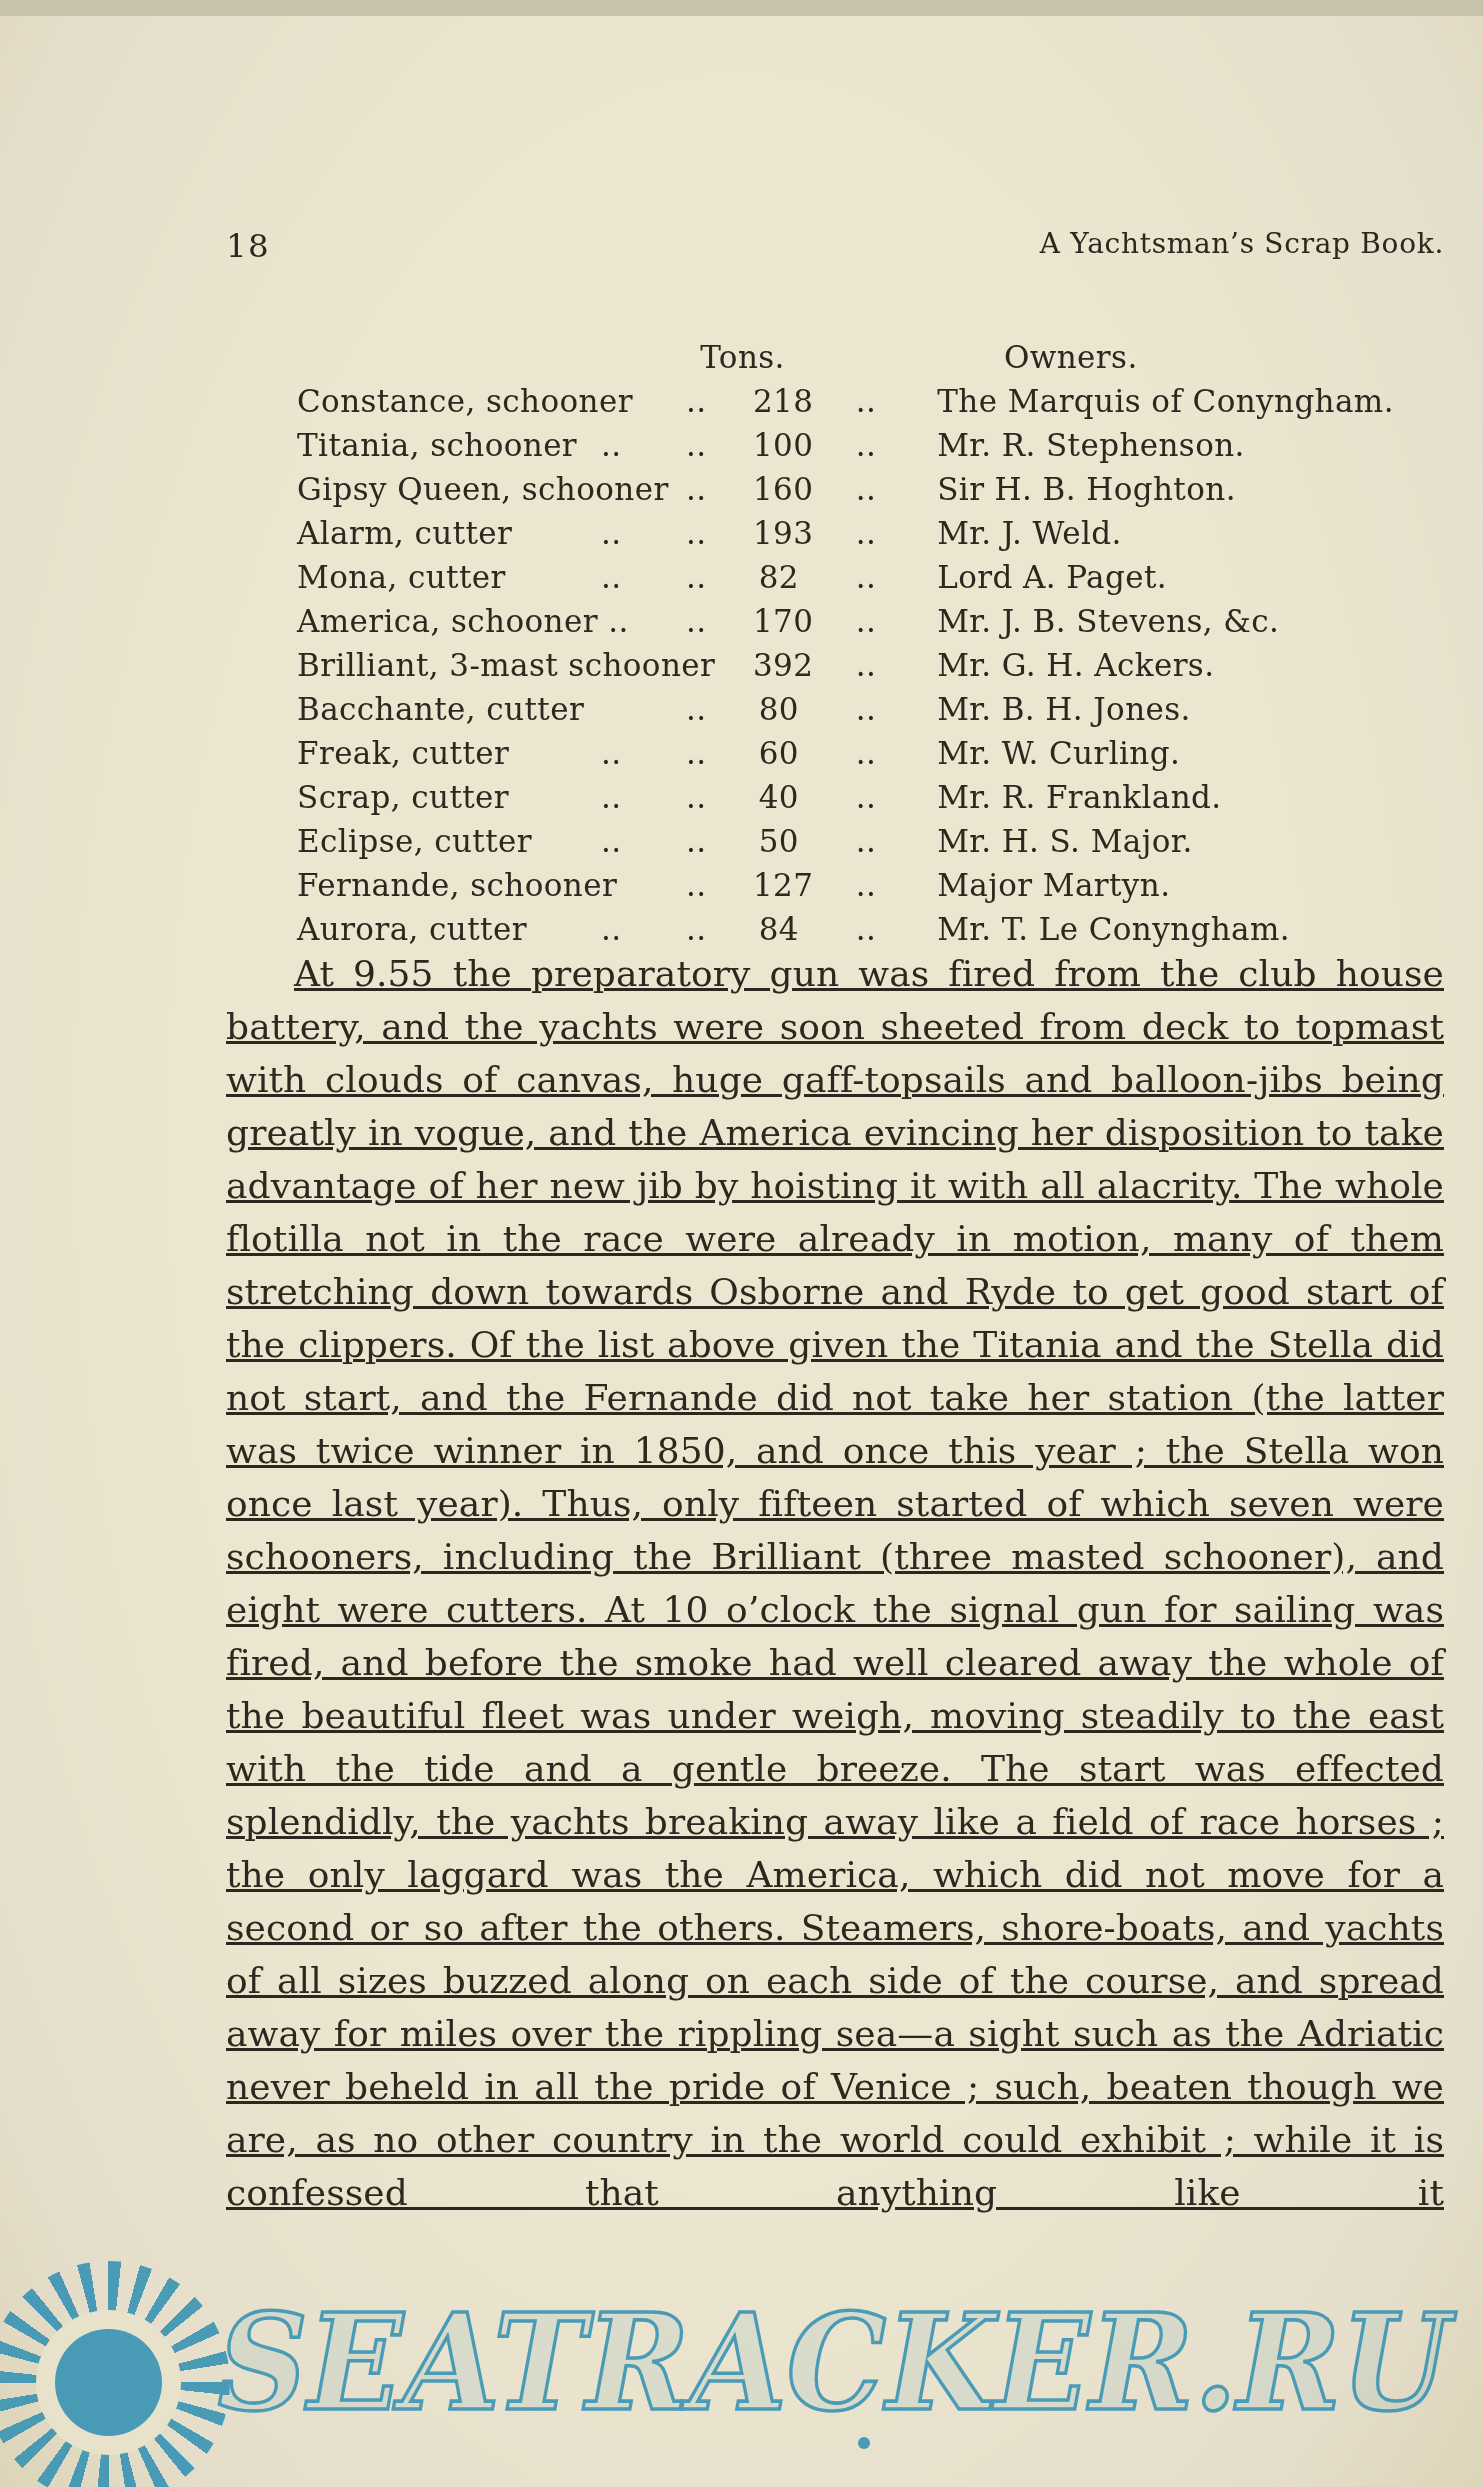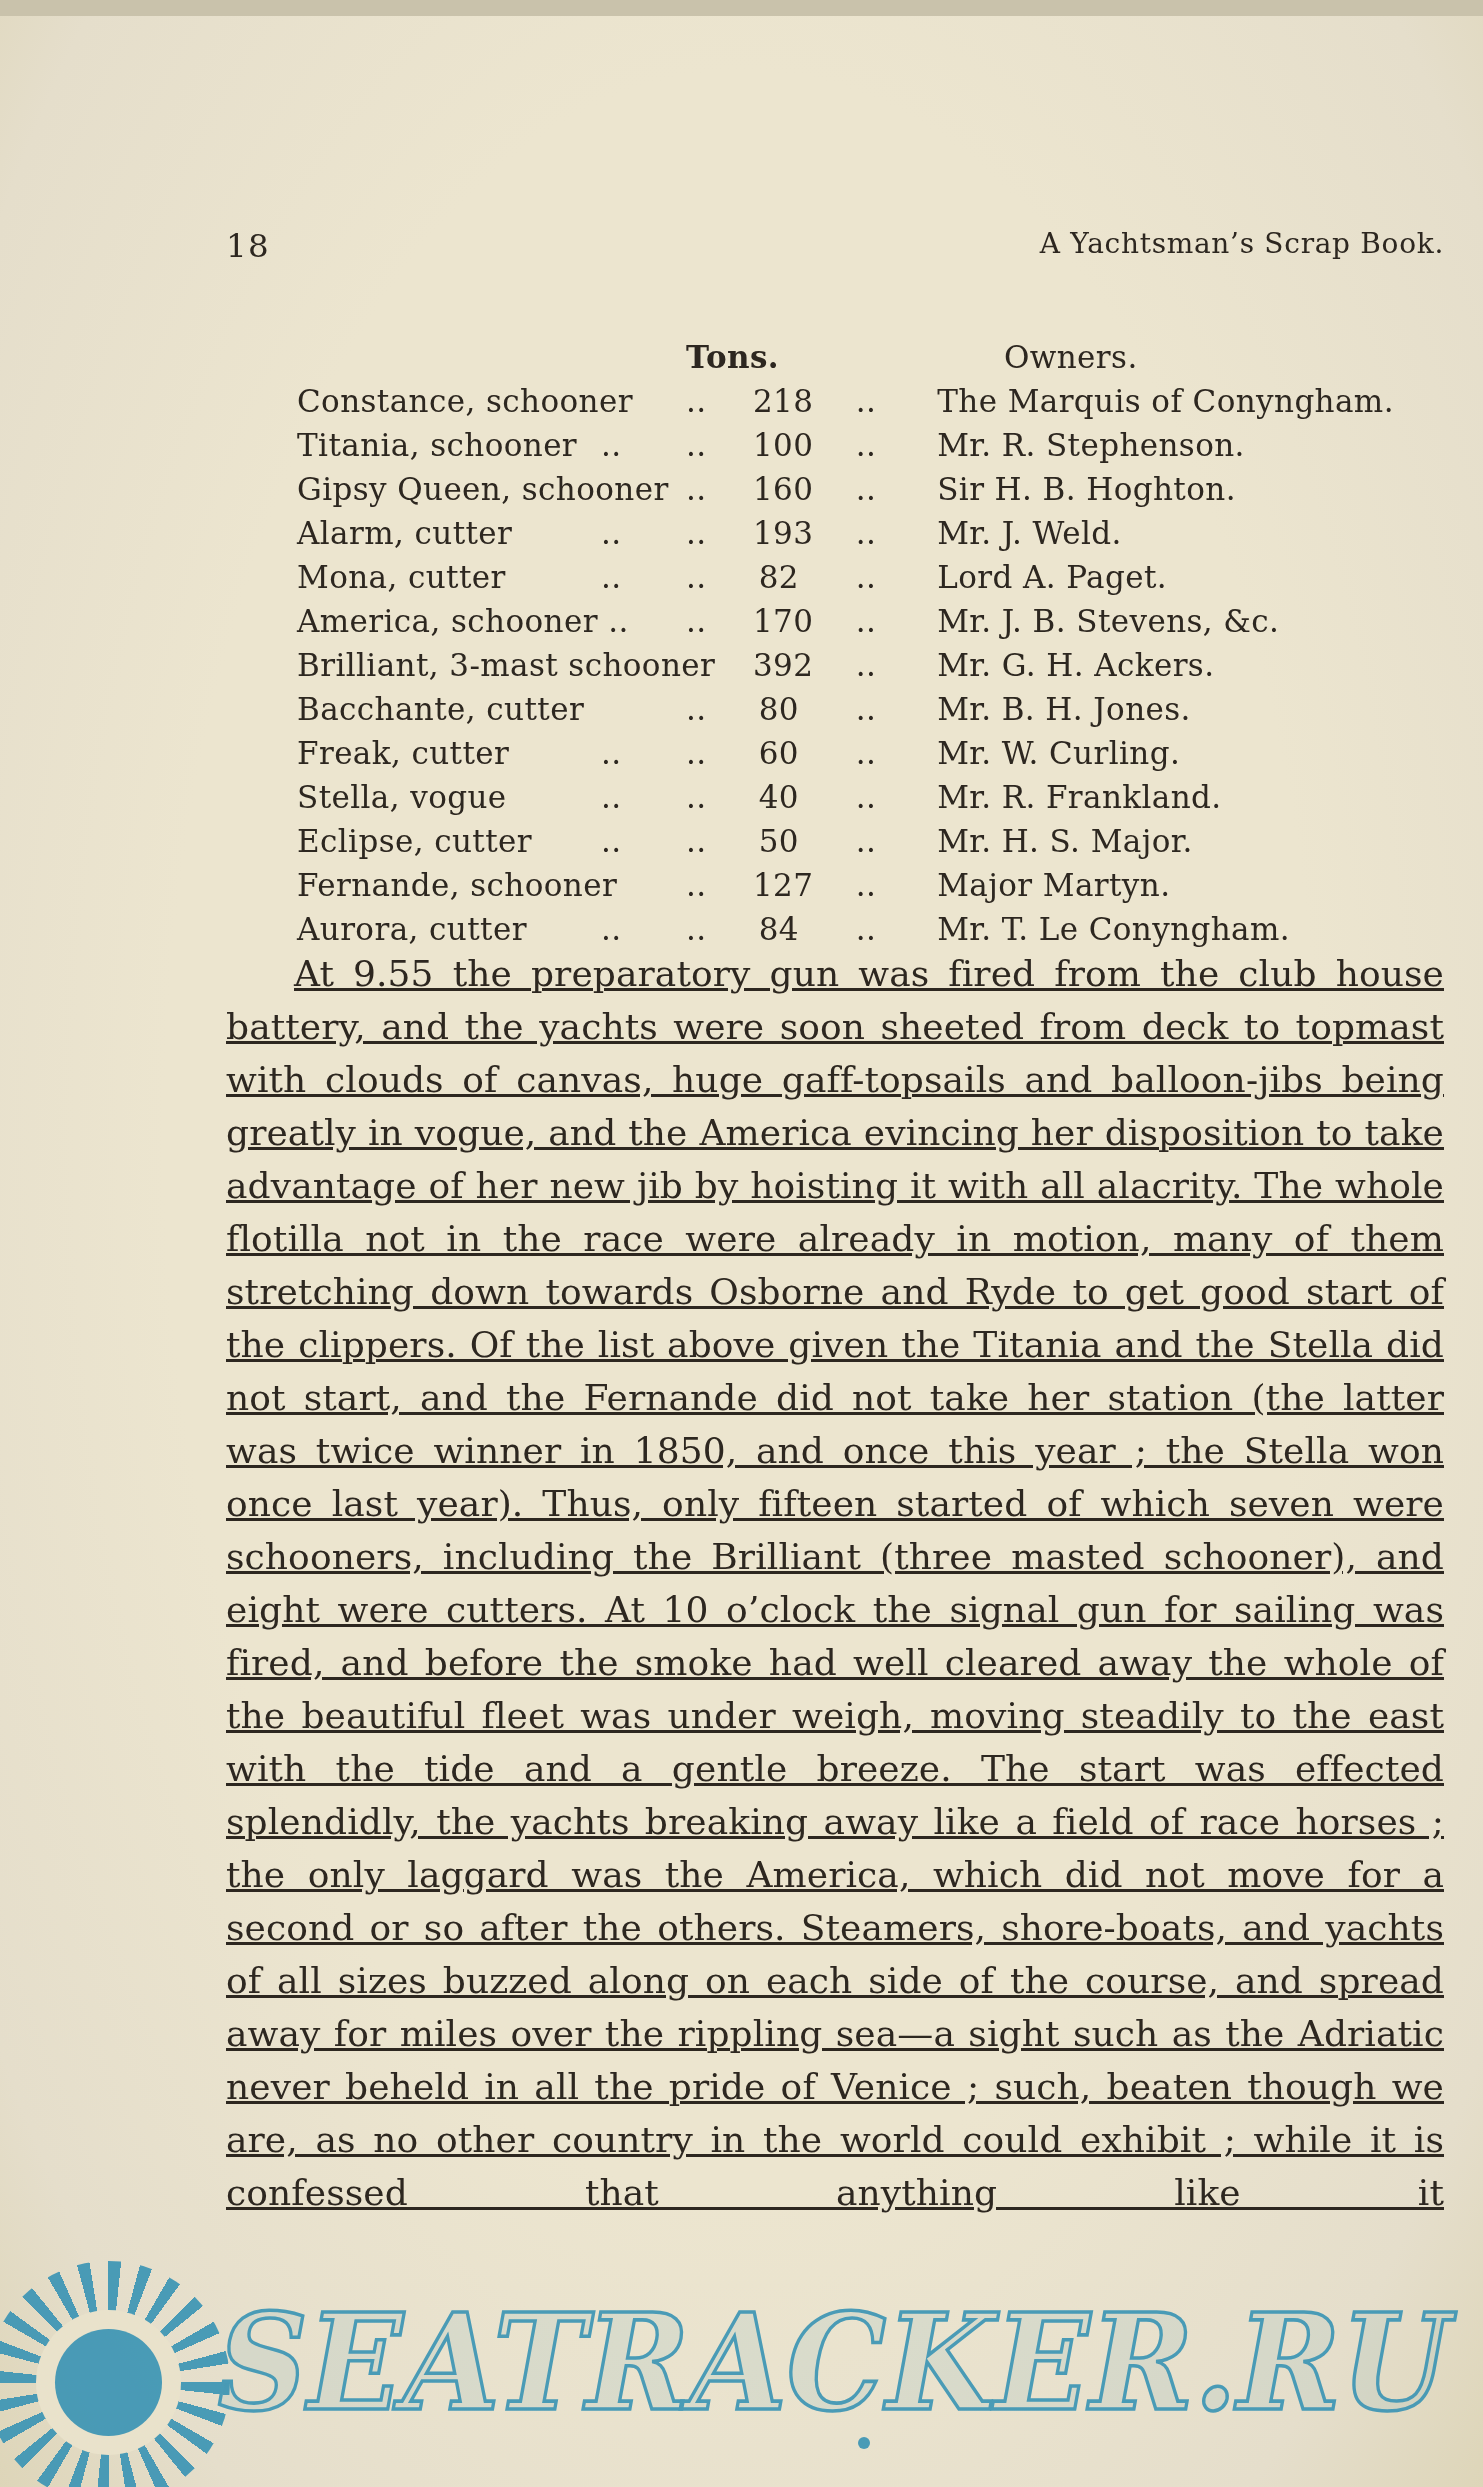--- a/index.html
+++ b/index.html
@@ -24,21 +24,21 @@
     display:grid;
     grid-template-columns: 304px 85px 67px 46px 134px 1fr;
     height:44px; line-height:44px;
     white-space:nowrap;
   }
   .c-name  { overflow:visible; }
   .c-dots  { }
   .c-tons  { text-align:right; }
   .c-sep   { text-align:center; }
   .c-owner { padding-left:4.2px; }
-  .th-tons   { grid-column:3 / 5; text-align:left;font-weight:bold; }
+  .th-tons   { grid-column:3 / 5; text-align:center; }
   .th-owners { grid-column:6; padding-left:71px; }
 
   
   .body-text {
     position:absolute; left:226px; top:931px; width:1218px;
     margin:0;
     font-size:36px; line-height:53px;
     text-align:justify; text-align-last:justify;
     text-indent:68px;
     letter-spacing:0.1px;
@@ -148,21 +148,21 @@
       <div class="trow">
         <span class="c-name">Freak, cutter</span>
         <span class="c-dots">..</span>
         <span class="c-dots">..</span>
         <span class="c-tons">60</span>
         <span class="c-sep">..</span>
         <span class="c-owner">Mr. W. Curling.</span>
       </div>
 
       <div class="trow">
-        <span class="c-name">Stella, vogue</span>
+        <span class="c-name">Scrap, cutter</span>
         <span class="c-dots">..</span>
         <span class="c-dots">..</span>
         <span class="c-tons">40</span>
         <span class="c-sep">..</span>
         <span class="c-owner">Mr. R. Frankland.</span>
       </div>
 
       <div class="trow">
         <span class="c-name">Eclipse, cutter</span>
         <span class="c-dots">..</span>

